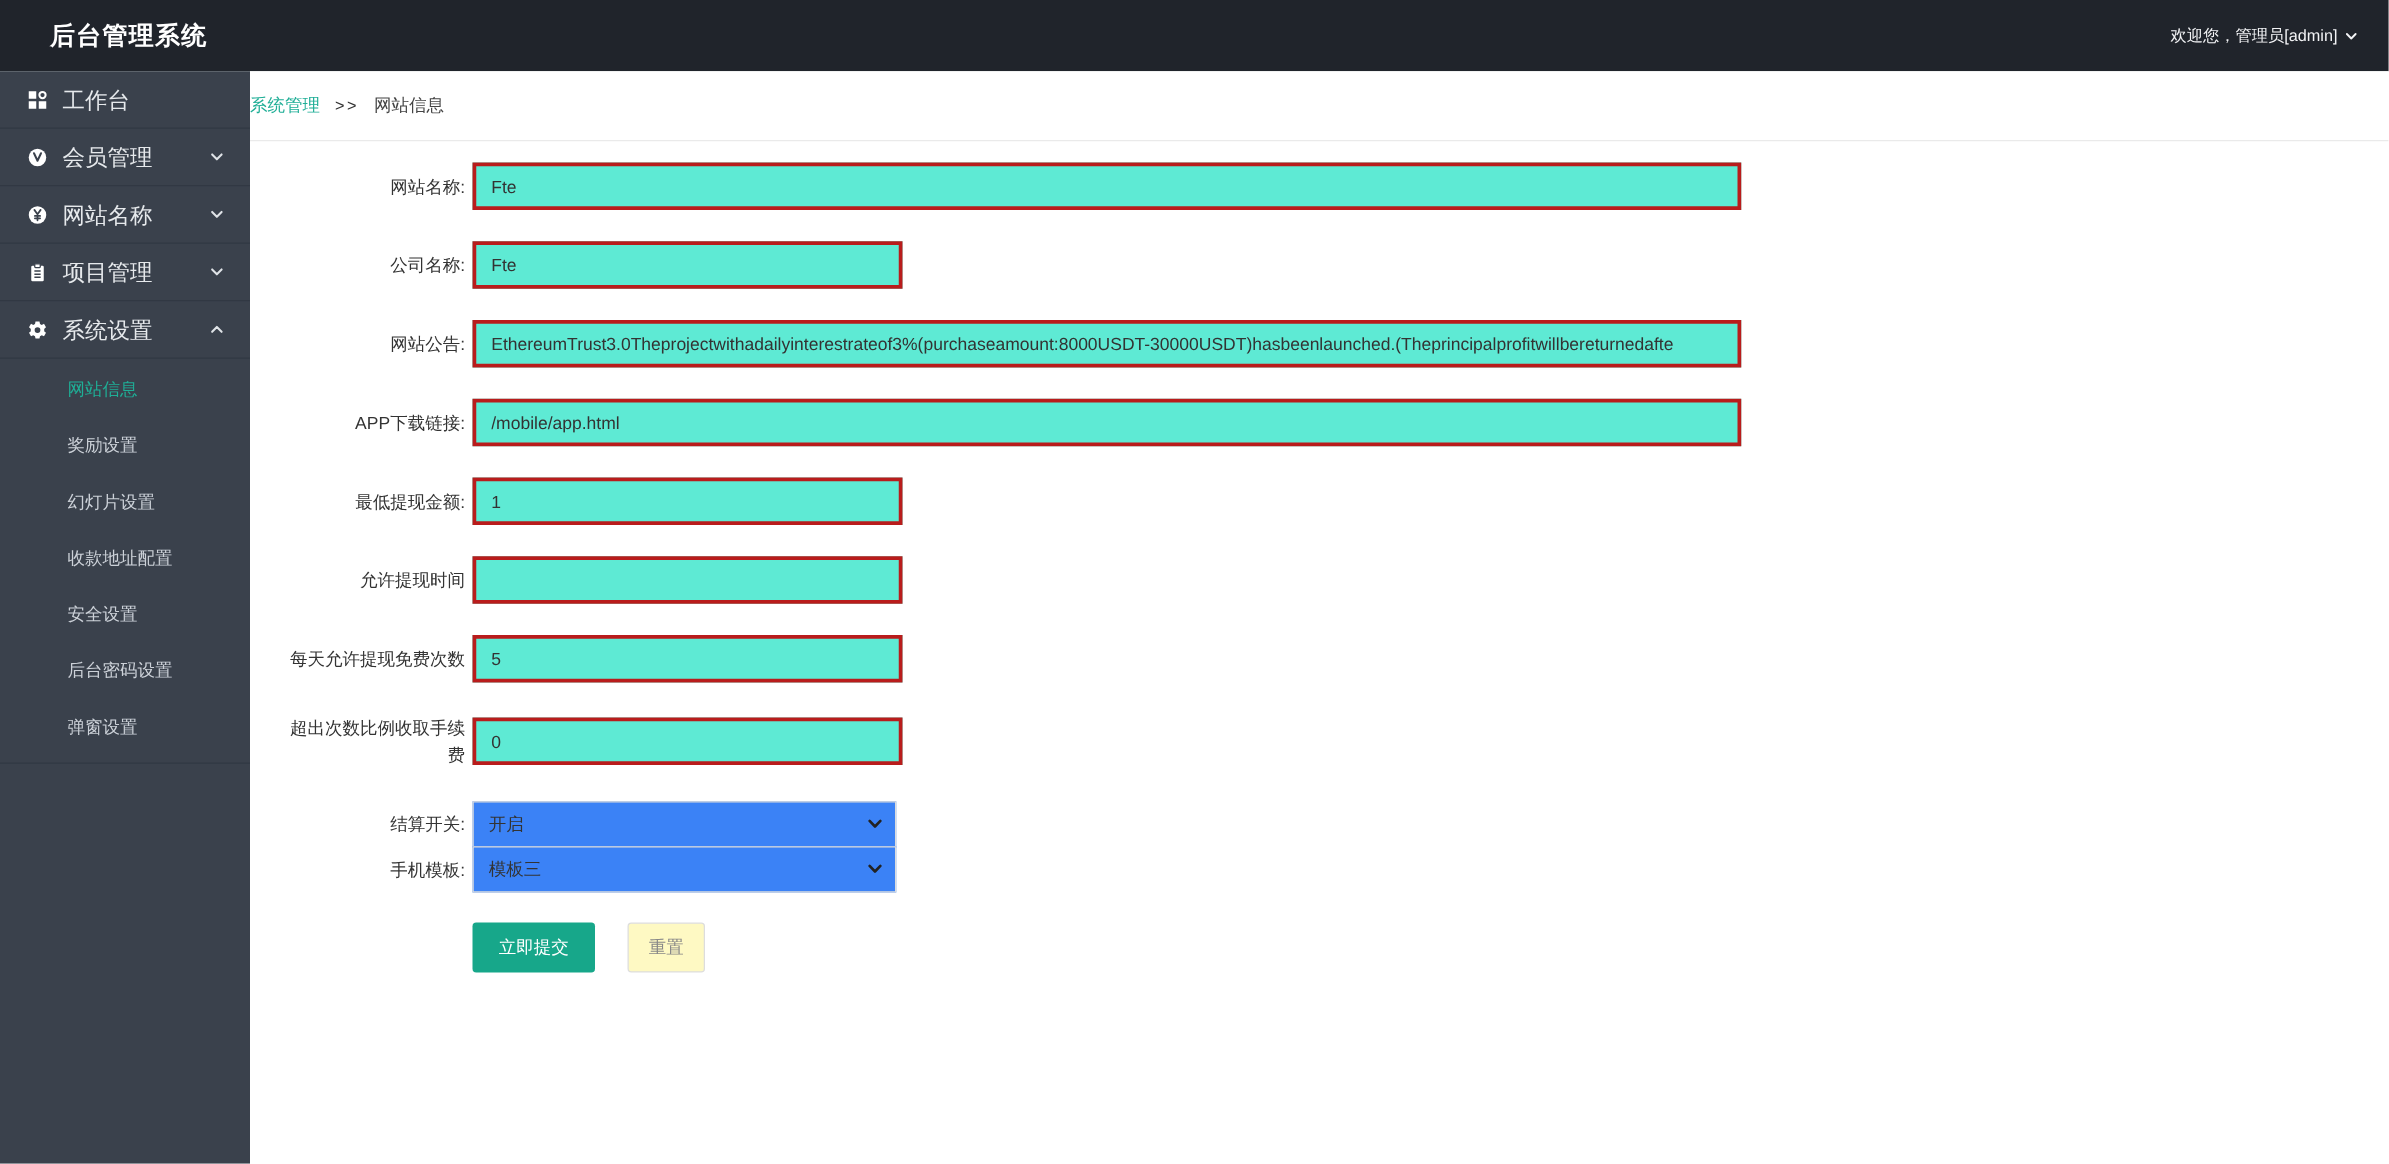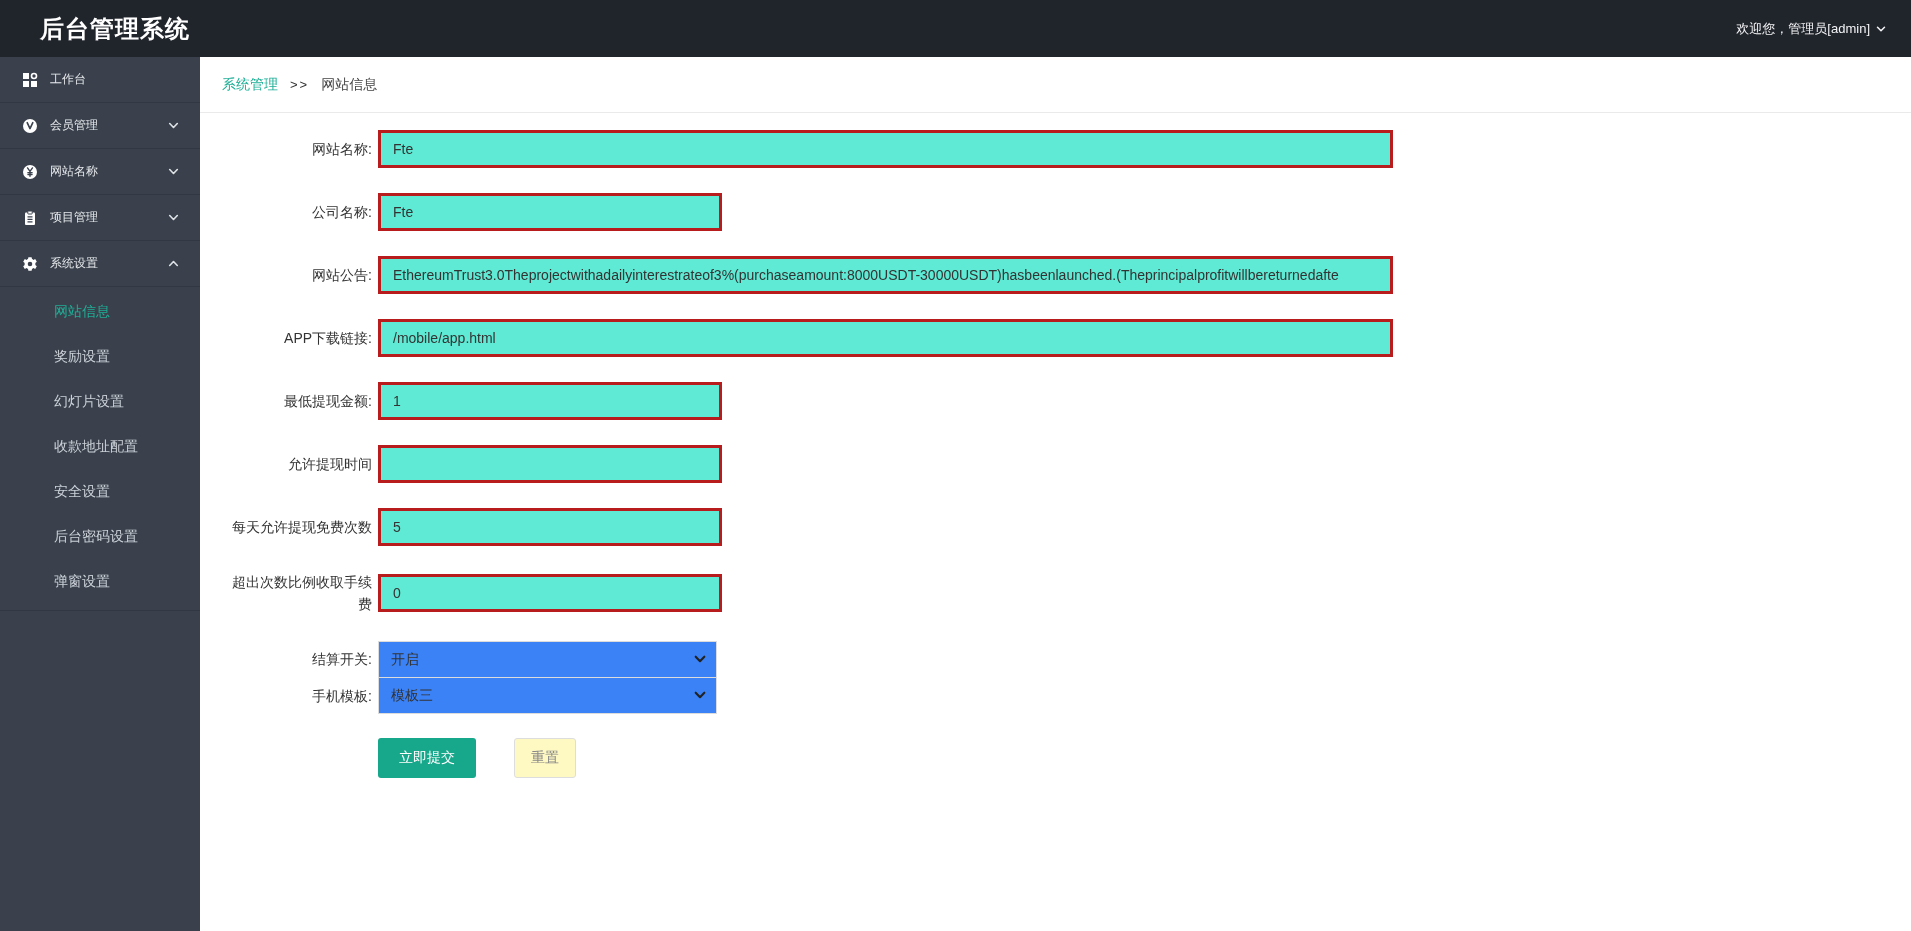--- a/index.html
+++ b/index.html
@@ -10,60 +10,60 @@
     --btn-teal:#17a78a;
   }
   *{box-sizing:border-box;}
   html,body{margin:0;padding:0;height:100%;}
   body{font-family:"Liberation Sans","DejaVu Sans",sans-serif;background:#fff;}
   .app{display:flex;flex-direction:column;height:100vh;min-height:764px;overflow:hidden;}
 
   
   .topbar{height:57px;flex:0 0 57px;background:var(--topbar-bg);color:#fff;
     display:flex;align-items:center;justify-content:space-between;padding:0 24px 0 40px;}
-  .topbar .title{font-size:24px;font-weight:bold;letter-spacing:1px;}
+  .topbar .title{font-size:20px;font-weight:bold;letter-spacing:1px;}
   .topbar .user{font-size:13px;display:flex;align-items:flex-end;gap:5px;cursor:pointer;color:#f2f3f5;}
   .topbar .user svg{margin-top:2px;}
 
   
   .layout{display:flex;flex:1;min-height:0;}
   .sidebar{width:200px;flex:0 0 200px;background:var(--sidebar-bg);color:#e6e9ec;overflow:hidden;}
   .side-item{height:46px;display:flex;align-items:center;padding:0 20px 0 22px;
-    border-bottom:1px solid var(--sidebar-divider);font-size:12px;cursor:pointer;}
+    border-bottom:1px solid var(--sidebar-divider);font-size:18px;cursor:pointer;}
   .side-item .icon{width:18px;display:flex;align-items:center;margin-right:10px;color:#fff;}
   .side-item .chev{margin-left:auto;display:flex;color:#dfe3e7;}
   .submenu{border-bottom:1px solid var(--sidebar-divider);padding:2px 0 6px;}
   .submenu-item{height:45px;line-height:45px;padding-left:54px;font-size:14px;color:#ccd1d8;cursor:pointer;}
   .submenu-item.active{color:var(--accent);}
 
   .main{flex:1;background:#fff;overflow:auto;min-width:0;}
 
   
-  .breadcrumb{height:56px;display:flex;align-items:center;gap:12px;padding-left:22px;
+  .breadcrumb{height:56px;display:flex;align-items:center;gap:12px;
     border-bottom:1px solid #eaeaea;font-size:14px;color:#444;}
   .breadcrumb .link{color:var(--accent);cursor:pointer;}
   .breadcrumb .sep{color:#333;letter-spacing:2px;font-size:13px;}
 
   
   .settings-form{padding:17px 4px 40px 0;}
   .frow{display:flex;align-items:center;margin-bottom:25px;}
   .flabel{width:150px;margin-left:22px;margin-right:6px;text-align:right;
     font-size:14px;color:#333;line-height:1.6;flex-shrink:0;}
   .finput{height:38px;border:3px solid #b91c1c;padding:0 12px;font-size:14px;color:#333;
     outline:none;background:#5eead4;border-radius:0;}
   .finput.wide{width:1015px;}
   .finput.narrow{width:344px;}
   .frow.sel{margin-bottom:0;}
   .frow.sel + .frow.sel .sel-wrap{margin-top:-1px;}
   .sel-wrap{position:relative;display:inline-flex;align-items:center;}
   .fselect{width:339px;height:37px;border:1px solid #dcdcdc;background:#3b82f6;color:#333;
     font-size:14px;padding:0 32px 0 12px;appearance:none;-webkit-appearance:none;
     border-radius:0;outline:none;cursor:pointer;font-family:inherit;}
   .sel-chev{position:absolute;right:10px;pointer-events:none;display:flex;color:#222;}
-  .btn-row{margin-left:178px;padding-top:24px;display:flex;gap:38px;}
+  .btn-row{margin-left:178px;padding-top:24px;display:flex;gap:26px;}
   .btn{height:40px;font-size:14px;border-radius:3px;cursor:pointer;font-family:inherit;}
   .btn-submit{background:var(--btn-teal);color:#fff;border:none;padding:0 21px;}
   .btn-reset{background:#fef9c3;color:#888;border:1px solid #ddd;padding:0 16px;}
 </style>
 </head>
 <body>
 
 <div class="app">
 
   <header class="topbar">

